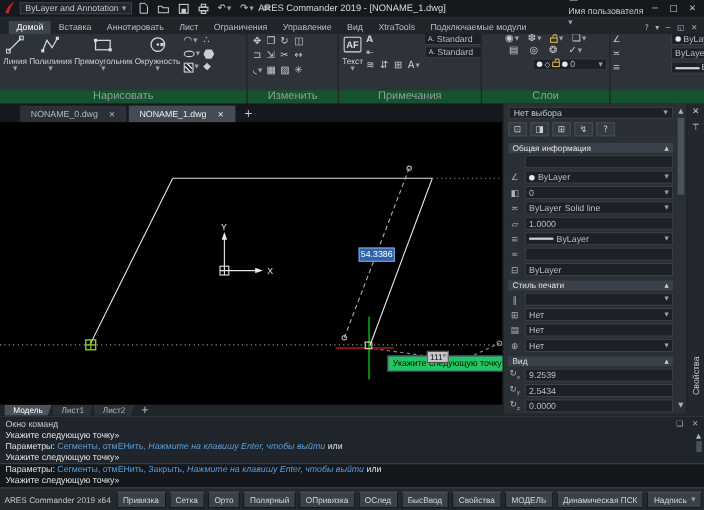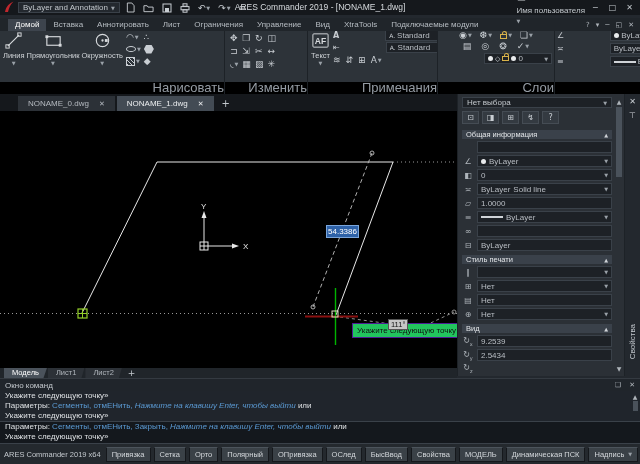--- a/index.html
+++ b/index.html
@@ -27,21 +27,21 @@
   .mtab { padding:1px 7px 2px; color:#b6bcc2; }
   .mtab.active { background:#3d444d; color:#fff; }
   .menu-right { margin-left:auto; display:flex; gap:6px; padding:0 6px 2px; color:#aeb4ba;
                 font-family:"DejaVu Sans", sans-serif; font-size:7px; }
 
   
   .ribbon { position:absolute; left:0; top:28px; width:640px; height:66px; background:#2d3339;
             display:flex; z-index:28; }
   .rgroup { display:flex; flex-direction:column; border-right:1px solid #1d2227; overflow:hidden; }
   .rcontent { flex:1; display:flex; align-items:flex-start; padding:2px 2px 0; }
-  .rlabel { height:12px; line-height:12px; text-align:right; color:#959ca4; font-size:13px; background:#000000; }
+  .rlabel { height:12px; line-height:12px; text-align:center; color:#959ca4; font-size:10px; background:#14532d; }
   .bigbtn { display:flex; flex-direction:column; align-items:center; padding:1px 1px;text-align:right; }
   .bigbtn .blabel { font-size:7.5px; color:#ced2d6; margin-top:1px; white-space:nowrap; }
   .bicon svg { display:block; }
   .cluster { display:grid; grid-template-columns:auto auto; gap:2px 3px; padding:2px 2px; align-items:center; }
   .sic { display:inline-flex; align-items:center; gap:1px; font-family:"DejaVu Sans", sans-serif;
          font-size:9px; color:#c9ced3; line-height:10px; }
   .grid12 { display:grid; grid-template-columns:repeat(4,auto); gap:3px 4px; padding:3px 3px; }
   .oval { width:10px; height:6px; border:1px solid #c9ced3; border-radius:50%; display:inline-block; }
   .hatchbox { width:9px; height:9px; display:inline-block;
               background:repeating-linear-gradient(45deg,#c9ced3 0 1px,transparent 1px 3px); border:1px solid #c9ced3; }
@@ -219,20 +219,31 @@
                 <rect x="2" y="14.5" width="3.5" height="3.5" fill="none" stroke="#d7dadd"></rect>
                 <rect x="14.5" y="2" width="3.5" height="3.5" fill="none" stroke="#d7dadd"></rect>
               </svg>
           </span>
           <span class="blabel">Линия</span>
           <span class="car">▼</span>
         </div>
         <div class="bigbtn">
           <span class="bicon">
             <svg width="19" height="19" viewBox="0 0 20 20">
+                <path d="M3 16 L7 6 L12 13 L17 4" fill="none" stroke="#d7dadd" stroke-width="1.2"></path>
+                <rect x="1.5" y="14.5" width="3" height="3" fill="#d7dadd"></rect>
+                <rect x="15.5" y="2.5" width="3" height="3" fill="#d7dadd"></rect>
+              </svg>
+          </span>
+          <span class="blabel">Полилиния</span>
+          <span class="car">▼</span>
+        </div>
+        <div class="bigbtn">
+          <span class="bicon">
+            <svg width="19" height="19" viewBox="0 0 20 20">
                 <rect x="3" y="6" width="14" height="9" fill="none" stroke="#d7dadd" stroke-width="1.2"></rect>
                 <rect x="1.5" y="4.5" width="3" height="3" fill="#d7dadd"></rect>
                 <rect x="15.5" y="13.5" width="3" height="3" fill="#d7dadd"></rect>
               </svg>
           </span>
           <span class="blabel">Прямоугольник</span>
           <span class="car">▼</span>
         </div>
         <div class="bigbtn">
           <span class="bicon">
@@ -611,20 +622,23 @@
         </div>
       </div>
       <div class="prow">
         <span class="pic">↻<sub>y</sub></span>
         <div class="pfield">
           <span>2.5434</span>
         </div>
       </div>
       <div class="prow">
         <span class="pic">↻<sub>z</sub></span>
+        <div class="pfield">
+          <span>0.0000</span>
+        </div>
       </div>
 
     </div>
 
     <div class="pscroll">
       <span class="arr">▲</span>
       <span class="pthumb"></span>
       <span class="sp"></span>
       <span class="arr">▼</span>
     </div>

